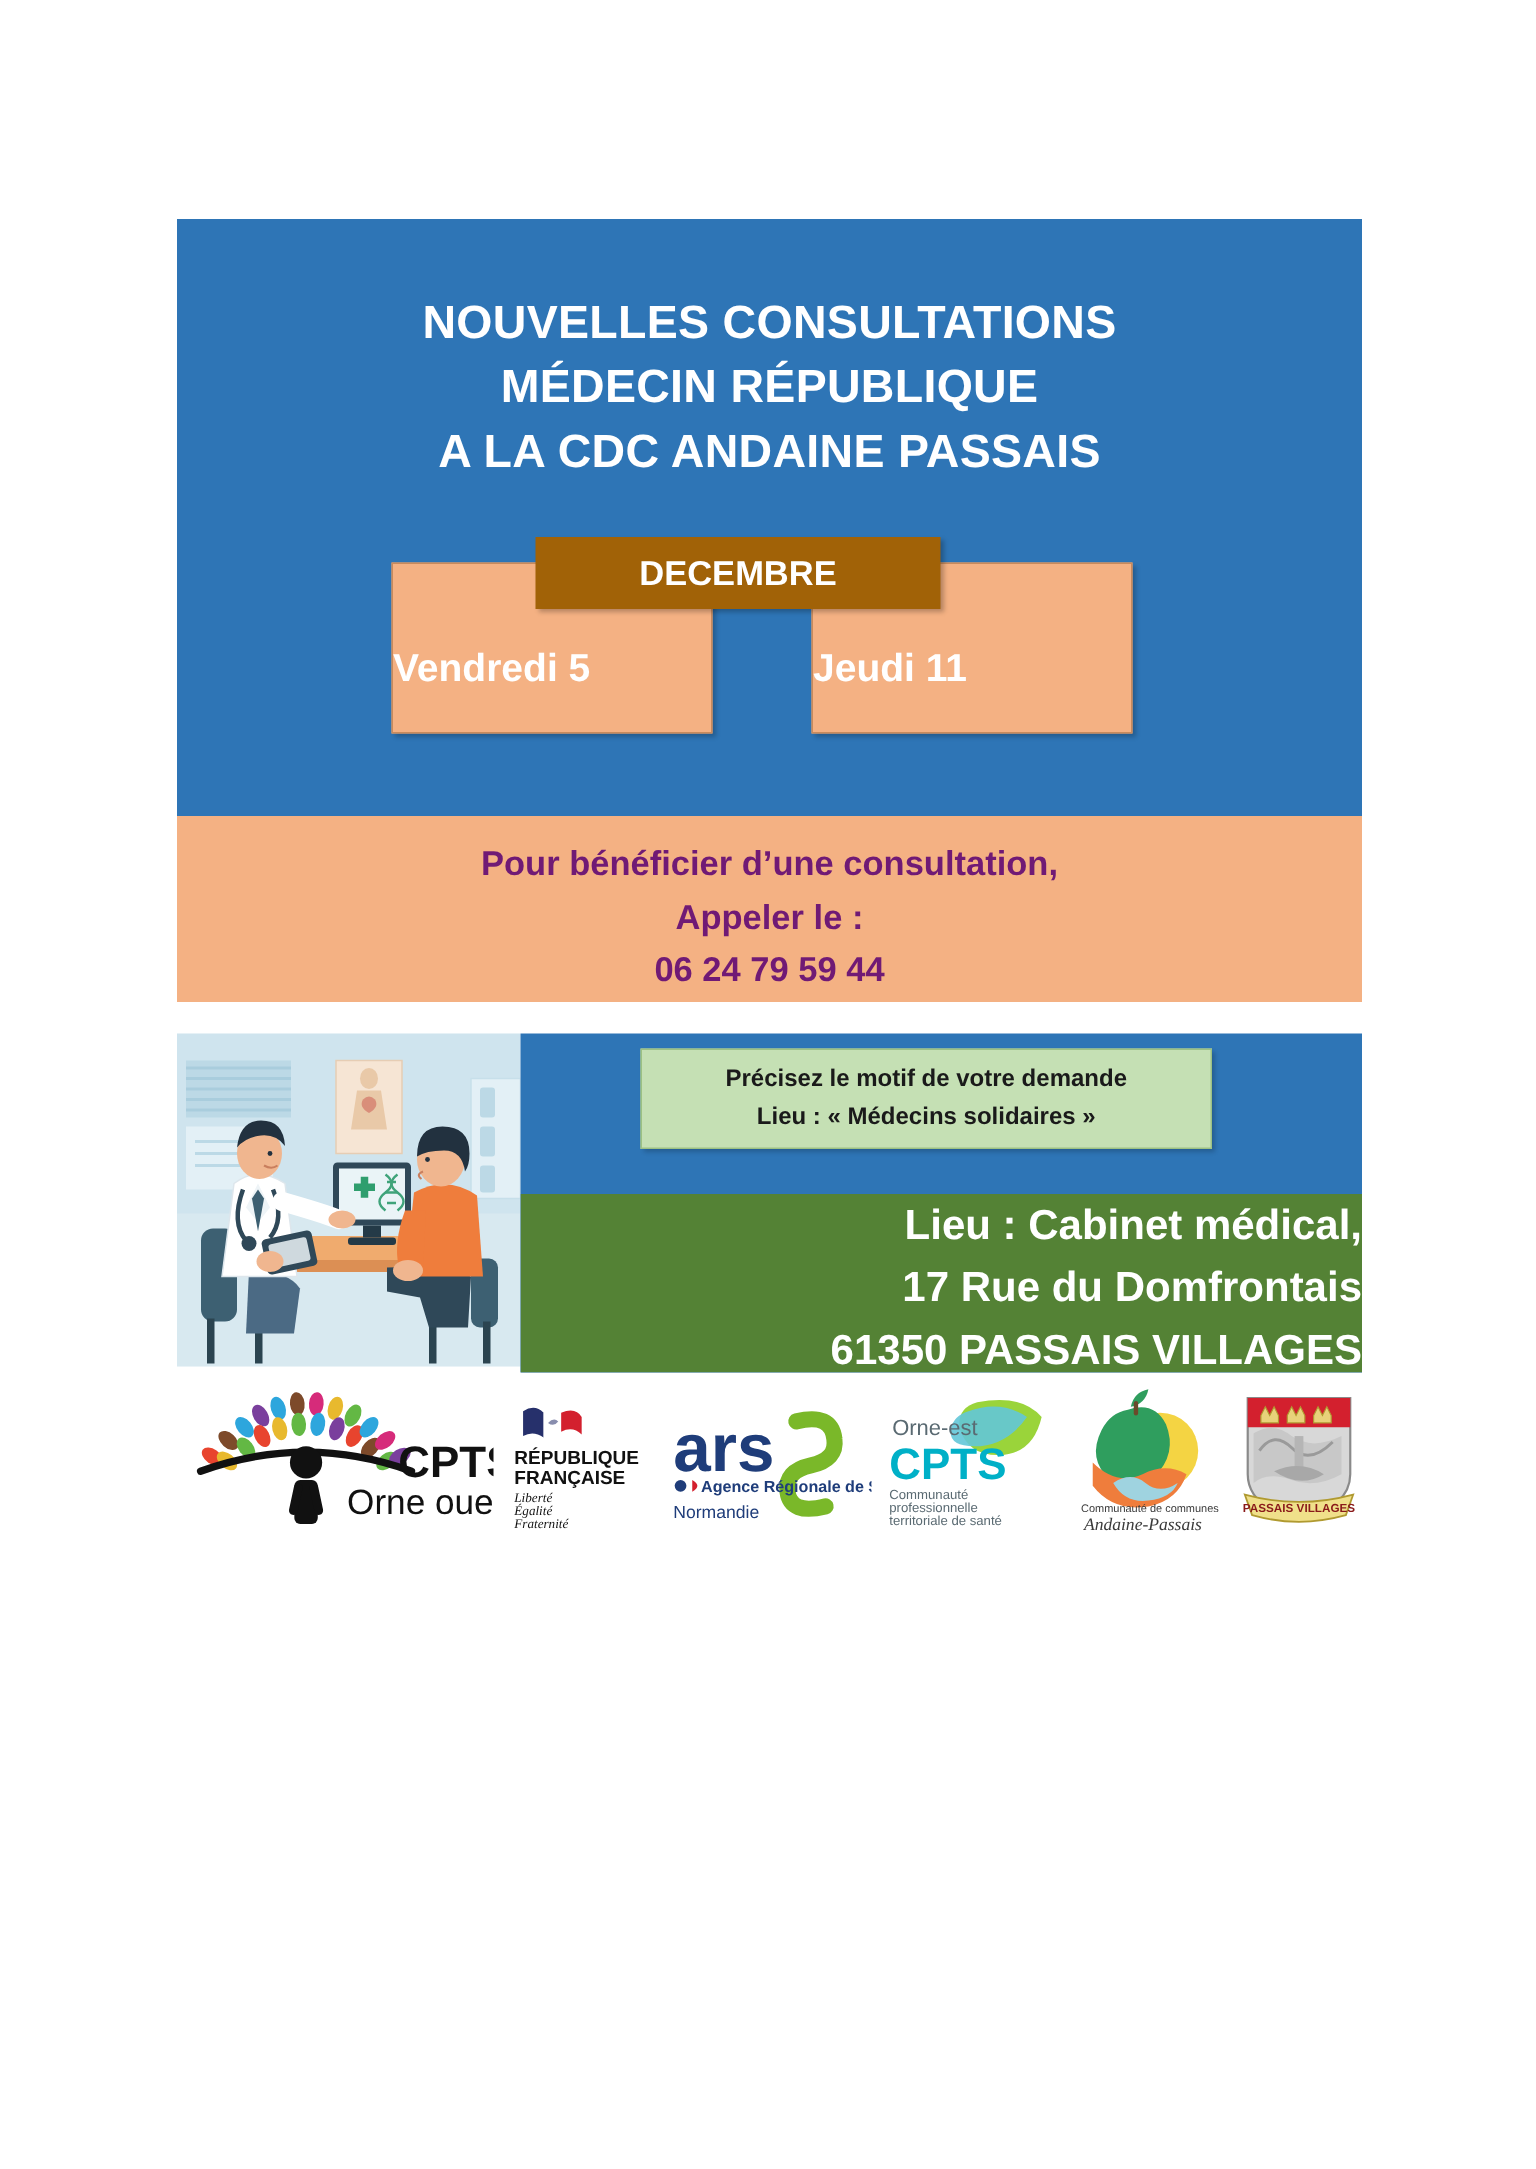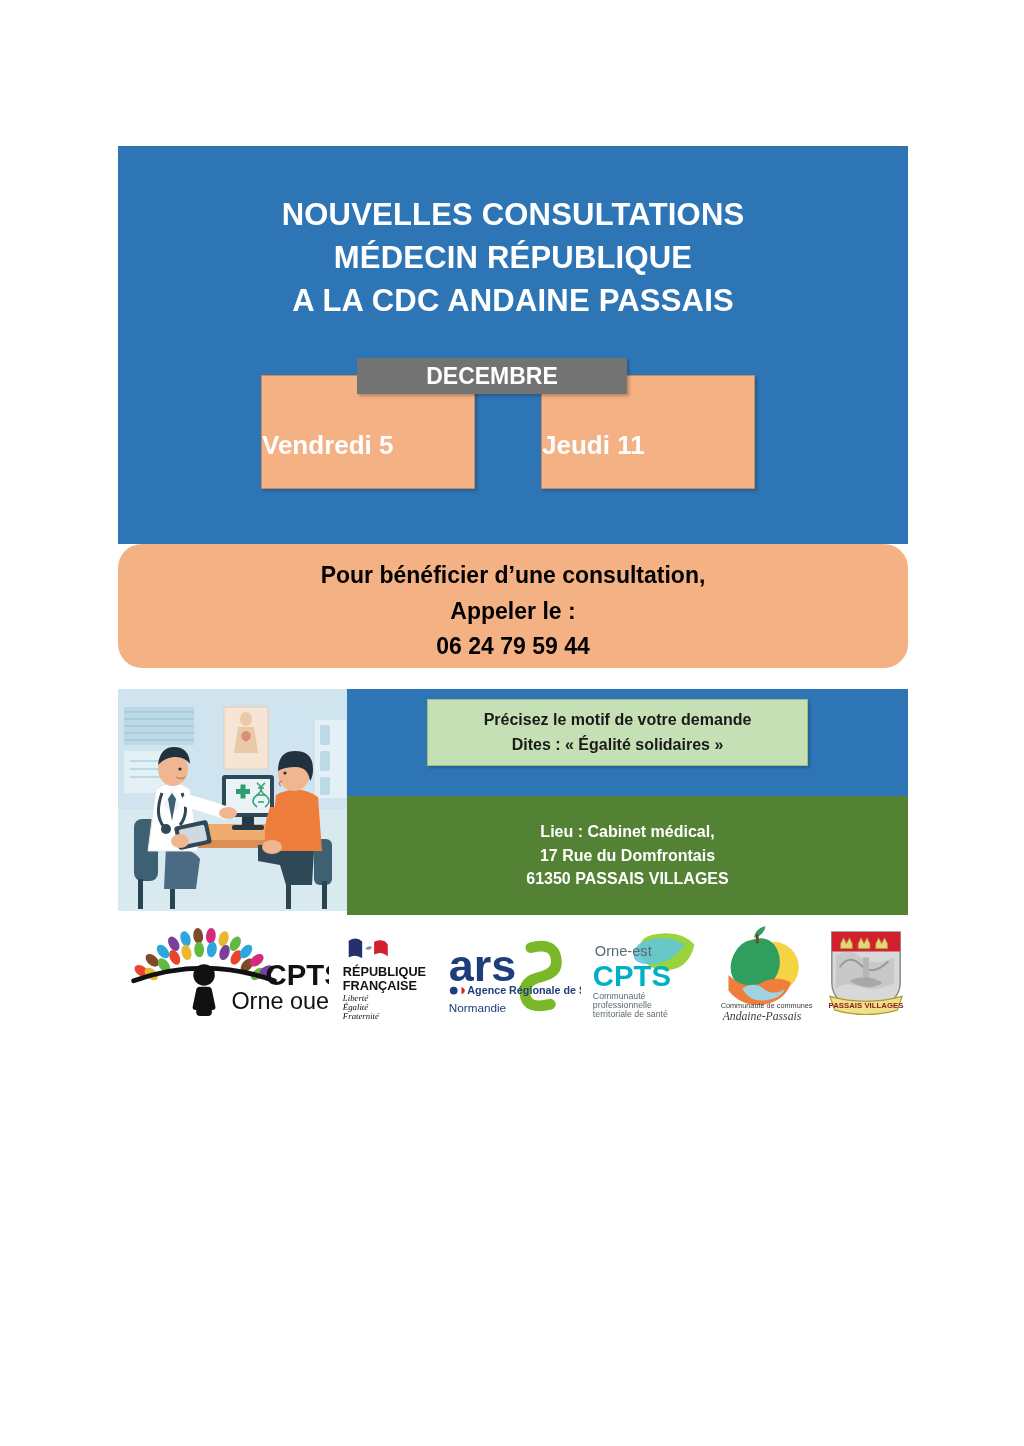--- a/index.html
+++ b/index.html
@@ -45,22 +45,22 @@
   .date-row {
     position: relative;
     margin-top: 36px;
     height: 140px;
   }
   .decembre-banner {
     position: absolute;
     left: 239px;
     top: 0px;
     width: 270px;
-    height: 36px;
-    background: #737373;
+    height: 48px;
+    background: #a16207;
     color: #ffffff;
     font-weight: bold;
     font-size: 23px;
     display: flex;
     align-items: center;
     justify-content: center;
     z-index: 4;
     box-shadow: 2px 2px 3px rgba(0,0,0,0.25);
   }
   .date-box {
@@ -79,29 +79,28 @@
     z-index: 2;
     box-shadow: 2px 2px 3px rgba(0,0,0,0.22);
   }
   .date-box.left  { left: 143px; }
   .date-box.right { left: 423px; }
   .date-box .label { margin-top: 26px; }
 
   
   .call-band {
     background: #F4B183;
-    color: #000000;
+    color: #701a75;
     text-align: center;
     font-weight: bold;
     font-size: 23px;
     line-height: 1.55;
     padding: 14px 0 16px 0;
     height: 124px;
     box-sizing: border-box;
-    border-radius: 24px;
   }
   .call-line { display: block; }
 
   
   .middle {
     display: flex;
     margin-top: 21px;
     height: 226px;
   }
   .illus-wrap {
@@ -139,25 +138,25 @@
   .motif-line { display: block; }
 
   .place-band {
     position: absolute;
     left: 0;
     right: 0;
     top: 107px;
     bottom: 0;
     background: #548235;
     color: #ffffff;
-    text-align: center;
-    font-weight: bold;
-    font-size: 16px;
+    text-align: right;
+    font-weight: bold;
+    font-size: 28px;
     line-height: 1.48;
-    padding-top: 24px;
+    padding-top: 0;
     box-sizing: border-box;
   }
   .place-line { display: block; }
 
   
   .logo-row {
     display: flex;
     align-items: center;
     height: 104px;
     margin-top: 6px;
@@ -296,21 +295,21 @@
         <path d="M160 82 q0 -20 17 -20 q18 0 18 18 q0 8 -3 12 q-2 -14 -14 -14 q-12 0 -18 4z" fill="#22313f"></path>
         <circle cx="167" cy="84" r="1.6" fill="#22313f"></circle>
         <path d="M164 92 q-5 2 -1 5" stroke="#c97f5e" stroke-width="1.4" fill="none"></path>
       </svg>
     </div>
 
     <div class="right-col">
 
       <div class="motif-box">
         <span class="motif-line">Précisez le motif de votre demande</span>
-        <span class="motif-line">Dites : « Égalité solidaires »</span>
+        <span class="motif-line">Lieu : « Médecins solidaires »</span>
       </div>
 
       <div class="place-band">
         <span class="place-line">Lieu : Cabinet médical,</span>
         <span class="place-line">17 Rue du Domfrontais</span>
         <span class="place-line">61350 PASSAIS VILLAGES</span>
       </div>
 
     </div>
   </div>

